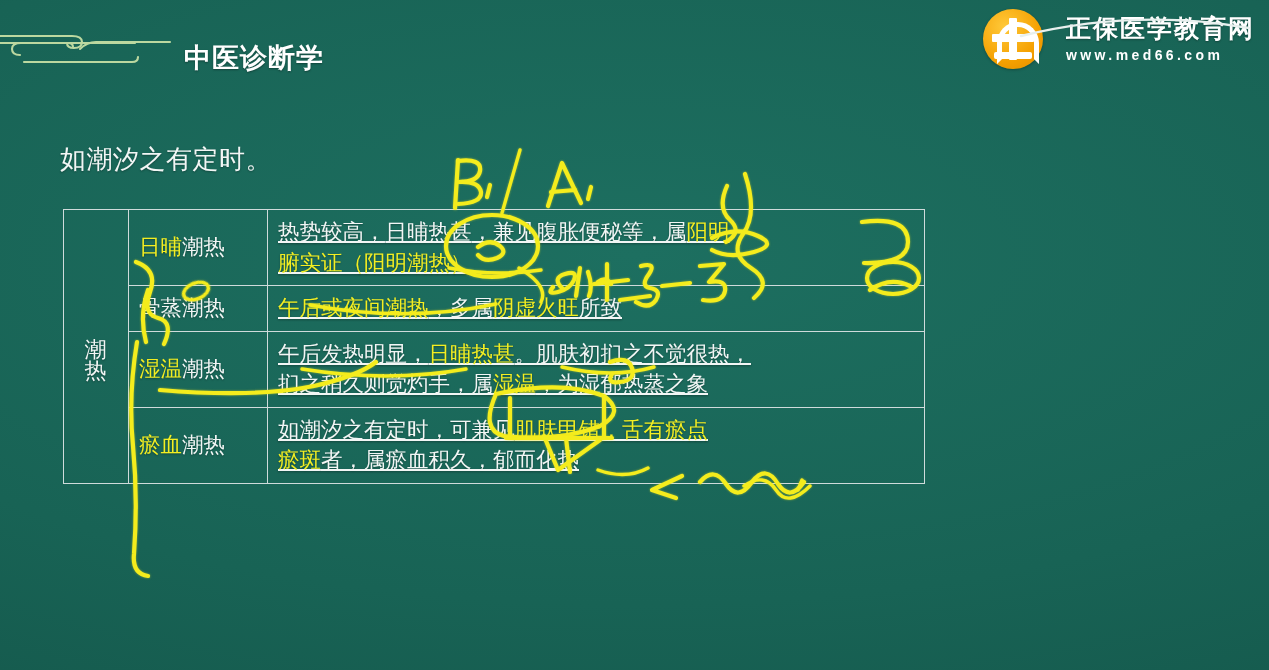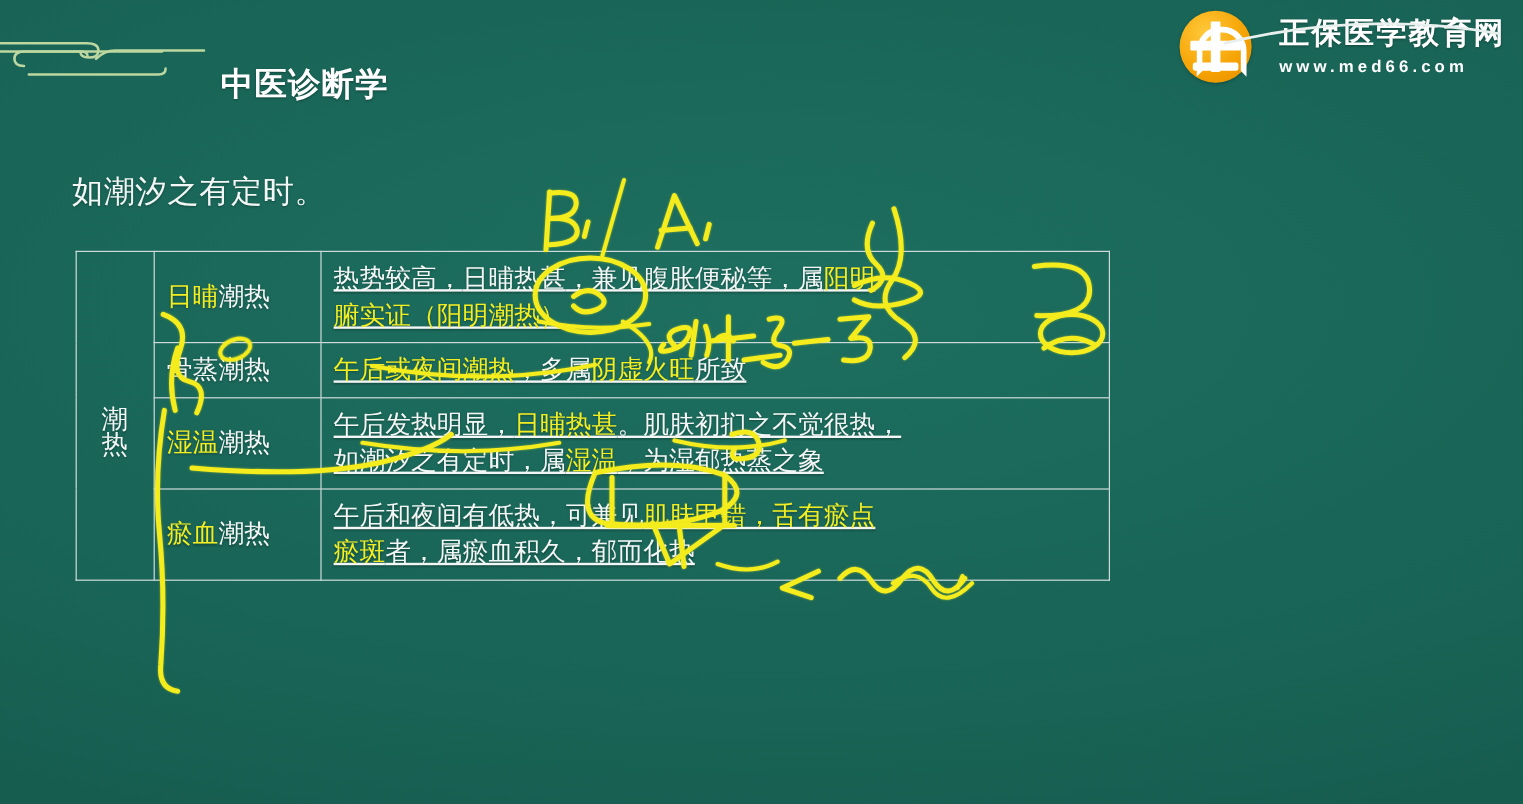--- a/index.html
+++ b/index.html
@@ -19,21 +19,21 @@
   }
 
   
   .cloud{
     position:absolute;left:-6px;top:22px;width:186px;height:52px;
     pointer-events:none;
   }
 
   
   .course-title{
-    position:absolute;left:184px;top:52px;
+    position:absolute;left:184px;top:40px;
     font-size:27px;font-weight:bold;letter-spacing:1px;
     color:#ffffff;
     text-shadow:0 1px 2px rgba(0,0,0,.35);
     white-space:nowrap;
   }
 
   
   .logo{
     position:absolute;right:14px;top:9px;
     display:flex;align-items:center;gap:9px;
@@ -181,29 +181,29 @@
         <td class="col-desc">
           <span class="desc-line"><span class="hl">午后或夜间潮热</span><span>，多属</span><span class="hl">阴虚火旺</span><span>所致</span></span>
         </td>
       </tr>
       <tr>
         <td class="col-name">
           <span class="hl">湿温</span><span>潮热</span>
         </td>
         <td class="col-desc">
           <span class="desc-line"><span>午后发热明显，</span><span class="hl">日晡热甚</span><span>。肌肤初扪之不觉很热，</span></span>
-          <span class="desc-line"><span>如潮汐之有定时，属</span><span class="hl">湿温</span><span>，为湿郁热蒸之象</span></span>
+          <span class="desc-line"><span>扪之稍久则觉灼手，属</span><span class="hl">湿温</span><span>，为湿郁热蒸之象</span></span>
         </td>
       </tr>
       <tr>
         <td class="col-name">
           <span class="hl">瘀血</span><span>潮热</span>
         </td>
         <td class="col-desc">
-          <span class="desc-line"><span>午后和夜间有低热，可兼见</span><span class="hl">肌肤甲错，舌有瘀点</span></span>
+          <span class="desc-line"><span>如潮汐之有定时，可兼见</span><span class="hl">肌肤甲错，舌有瘀点</span></span>
           <span class="desc-line"><span class="hl">瘀斑</span><span>者，属瘀血积久，郁而化热</span></span>
         </td>
       </tr>
     </tbody>
   </table>
 
   <svg class="ink" viewBox="0 0 1269 670">
 
     <g>
       <path d="M458 160 L455 208"></path>

